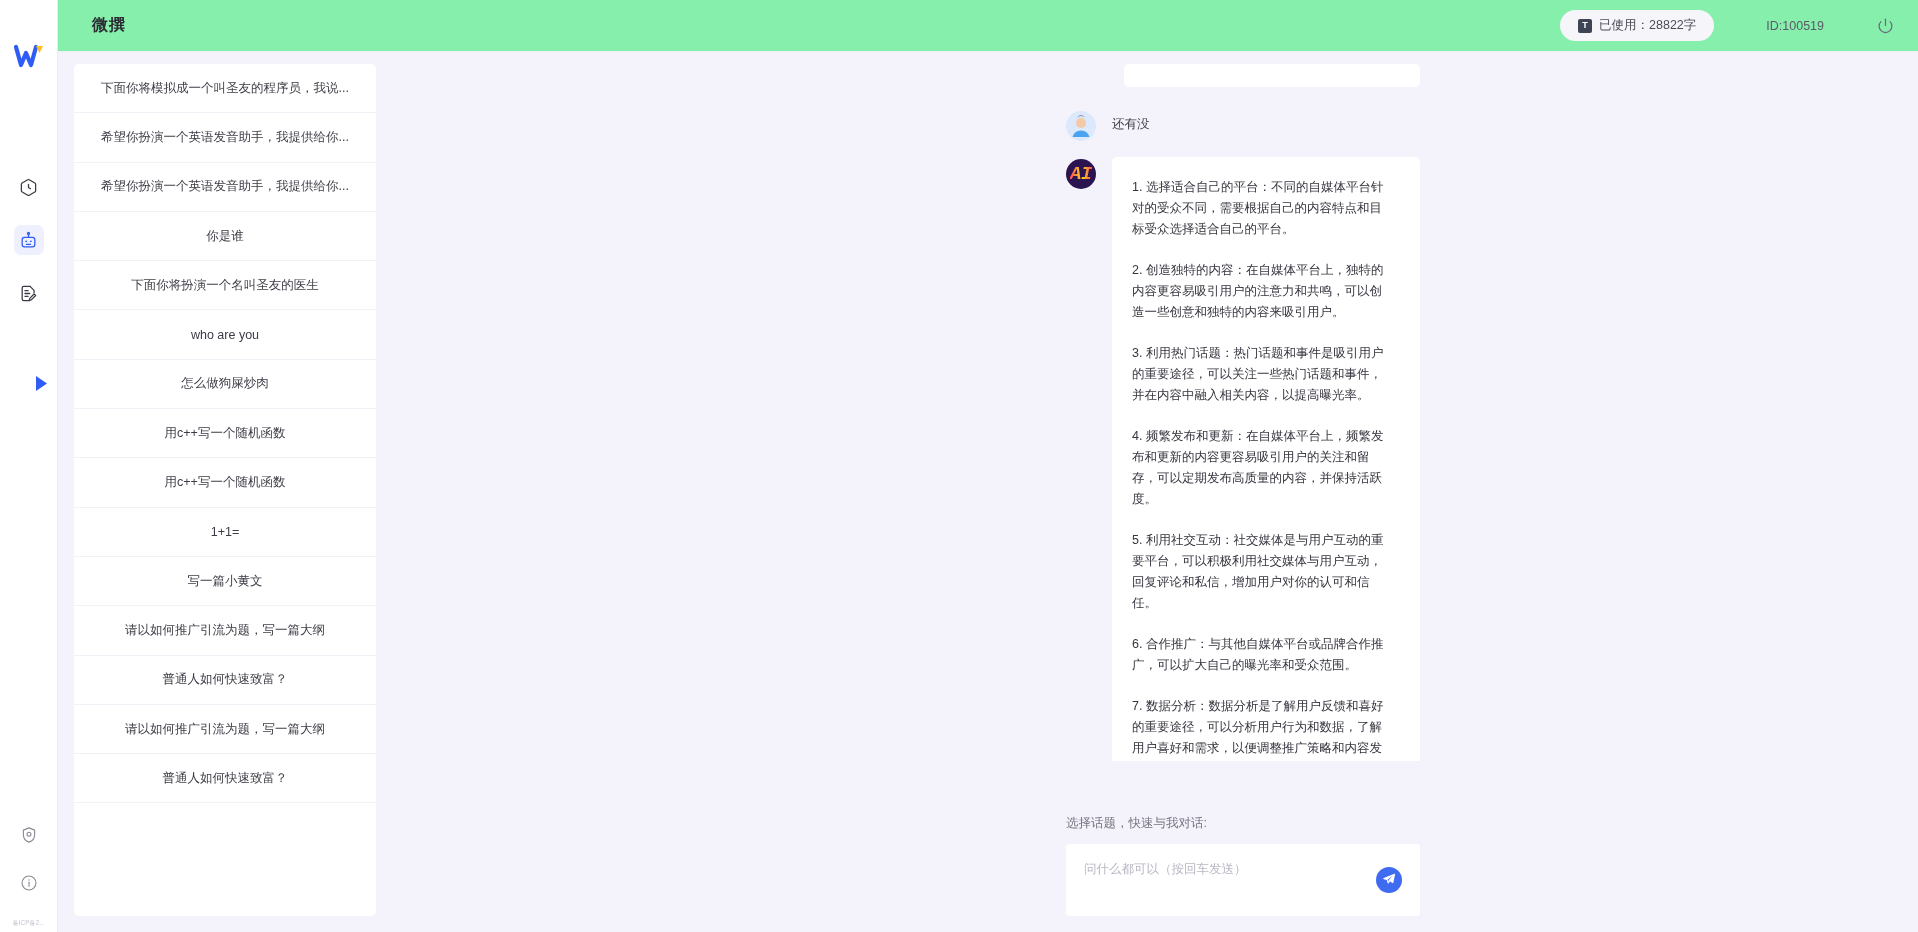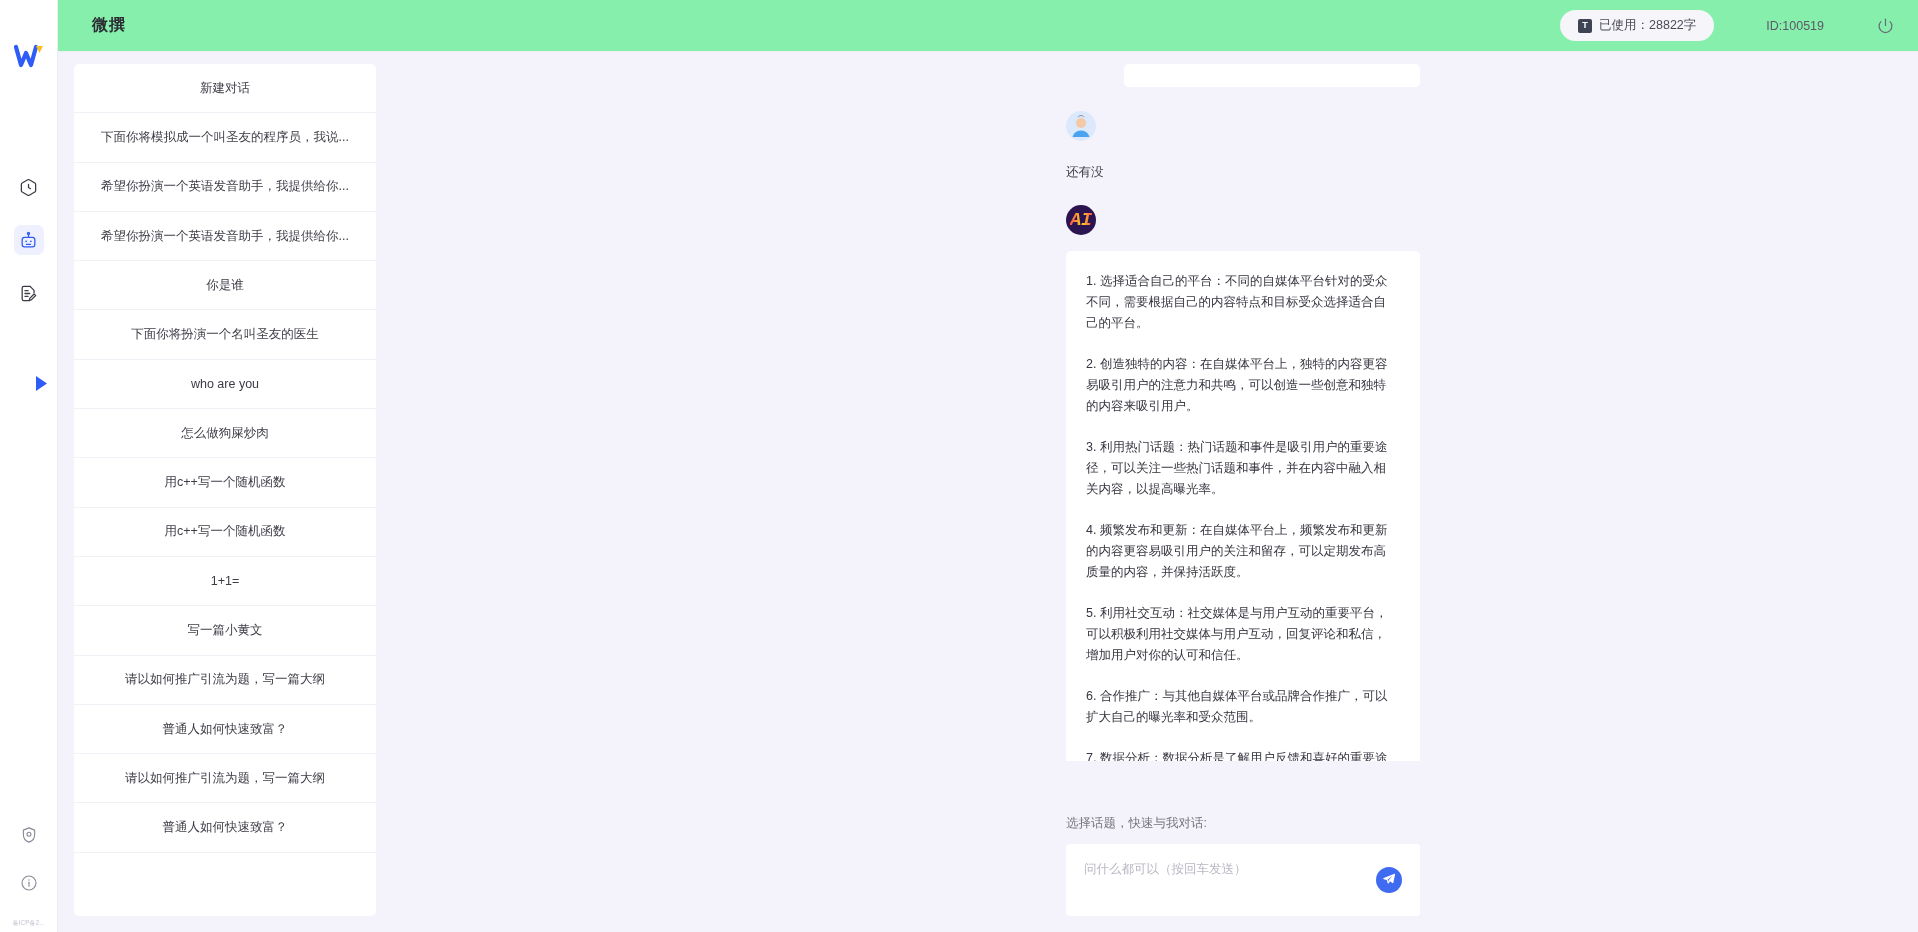--- a/index.html
+++ b/index.html
@@ -207,21 +207,20 @@
     height: 23px;
     overflow: hidden;
     position: relative;
   }
 
   .turn {
     display: flex;
     align-items: flex-start;
     gap: 16px;
     margin: 0 498px 0 690px;
-    flex-direction: column;
   }
   .avatar {
     flex: 0 0 30px;
     width: 30px; height: 30px;
     border-radius: 50%;
     overflow: hidden;
     display: flex; align-items: center; justify-content: center;
     margin-top: 2px;
   }
   .avatar.user { background: #e8eefc; }
@@ -387,23 +386,20 @@
           <path d="M12 3v9"></path>
             <path d="M18.4 6.6a9 9 0 1 1-12.8 0"></path>
         </svg>
       </div>
     </div>
 
     <div class="body">
 
       <div class="conv-panel">
         <div class="conv-list" id="conv-list">
-            <div class="conv-item new-chat">
-              <span>新建对话</span>
-            </div>
             <div class="conv-item">
               <span>下面你将模拟成一个叫圣友的程序员，我说...</span>
             </div>
             <div class="conv-item">
               <span>希望你扮演一个英语发音助手，我提供给你...</span>
             </div>
             <div class="conv-item">
               <span>希望你扮演一个英语发音助手，我提供给你...</span>
             </div>
             <div class="conv-item">

